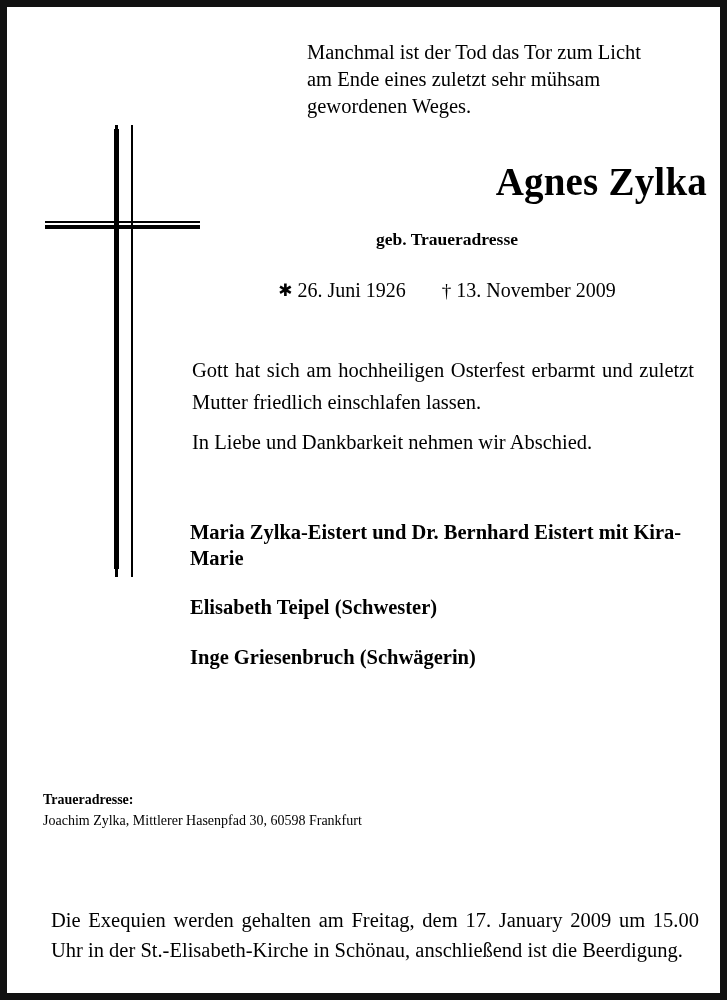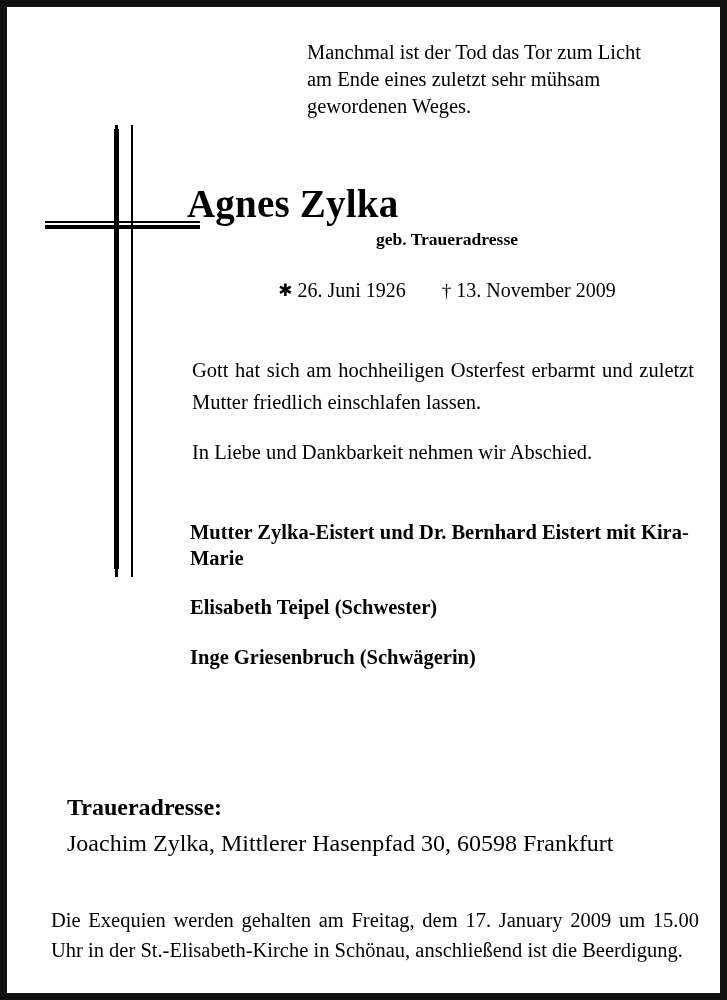--- a/index.html
+++ b/index.html
@@ -88,23 +88,23 @@
     width: 400px;
     font-size: 20.5px;
     line-height: 1.32;
     text-align: left;
   }
   .motto div { white-space: nowrap; }
 
   .name {
     position: absolute;
     left: 180px;
-    top: 174px;
-    width: 520px;
-    text-align: left;
+    top: 152px;
+    width: 520px;
+    text-align: right;
     font-size: 39px;
     font-weight: bold;
     letter-spacing: 0.2px;
   }
   .born-name {
     position: absolute;
     left: 180px;
     top: 222px;
     width: 520px;
     text-align: center;
@@ -129,44 +129,44 @@
     top: 348px;
     width: 502px;
     font-size: 20.5px;
     line-height: 1.55;
     text-align: justify;
     text-align-last: left;
   }
   .para2 {
     position: absolute;
     left: 185px;
-    top: 430px;
+    top: 420px;
     width: 510px;
     font-size: 20.5px;
     line-height: 1.5;
   }
 
   .family {
     position: absolute;
     left: 183px;
     top: 512px;
     width: 520px;
     font-size: 20.5px;
     font-weight: bold;
     line-height: 1.28;
   }
   .family .entry { margin-bottom: 23px; }
   .family .entry:last-child { margin-bottom: 0; }
 
   .mourn-block {
     position: absolute;
-    left: 60px;
+    left: 36px;
     top: 782px;
     width: 640px;
-    font-size: 24px;
+    font-size: 14px;
     line-height: 1.5;
   }
   .mourn-block .label { font-weight: bold; }
 
   .service {
     position: absolute;
     left: 44px;
     top: 898px;
     width: 648px;
     font-size: 20.5px;
@@ -204,21 +204,21 @@
       <span>26. Juni 1926</span>
       <span class="sep"></span>
       <span class="dagger">†</span>
       <span>13. November 2009</span>
     </div>
 
     <div class="para1">Gott hat sich am hochheiligen Osterfest erbarmt und zuletzt Mutter friedlich einschlafen lassen.</div>
     <div class="para2">In Liebe und Dankbarkeit nehmen wir Abschied.</div>
 
     <div class="family">
-      <div class="entry">Mutter Zylka-Eistert und Dr. Bernhard Eistert mit Kira-Marie</div>
+      <div class="entry">Maria Zylka-Eistert und Dr. Bernhard Eistert mit Kira-Marie</div>
       <div class="entry">Elisabeth Teipel (Schwester)</div>
       <div class="entry">Inge Griesenbruch (Schwägerin)</div>
     </div>
 
     <div class="mourn-block">
       <div class="label">Traueradresse:</div>
       <div>Joachim Zylka, Mittlerer Hasenpfad 30, 60598 Frankfurt</div>
     </div>
 
     <div class="service">Die Exequien werden gehalten am Freitag, dem 17. January 2009 um 15.00 Uhr in der St.-Elisabeth-Kirche in Schönau, anschließend ist die Beerdigung.</div>

